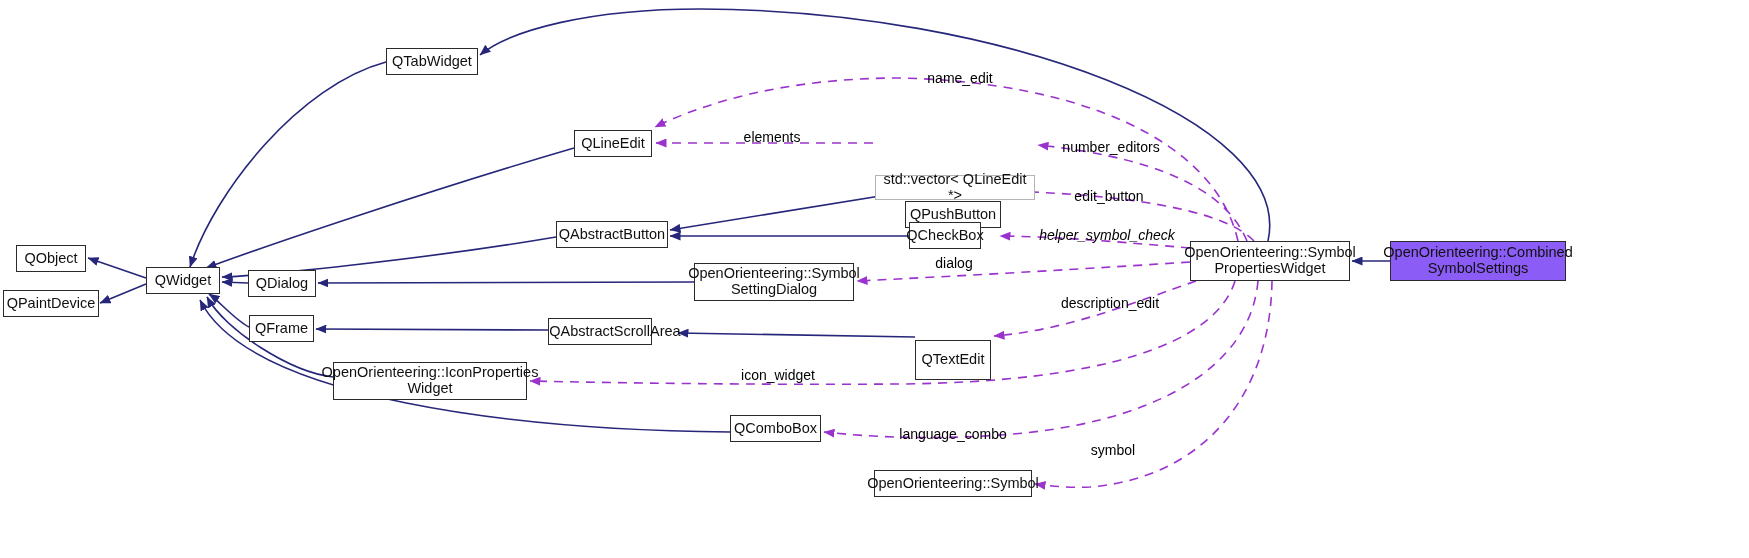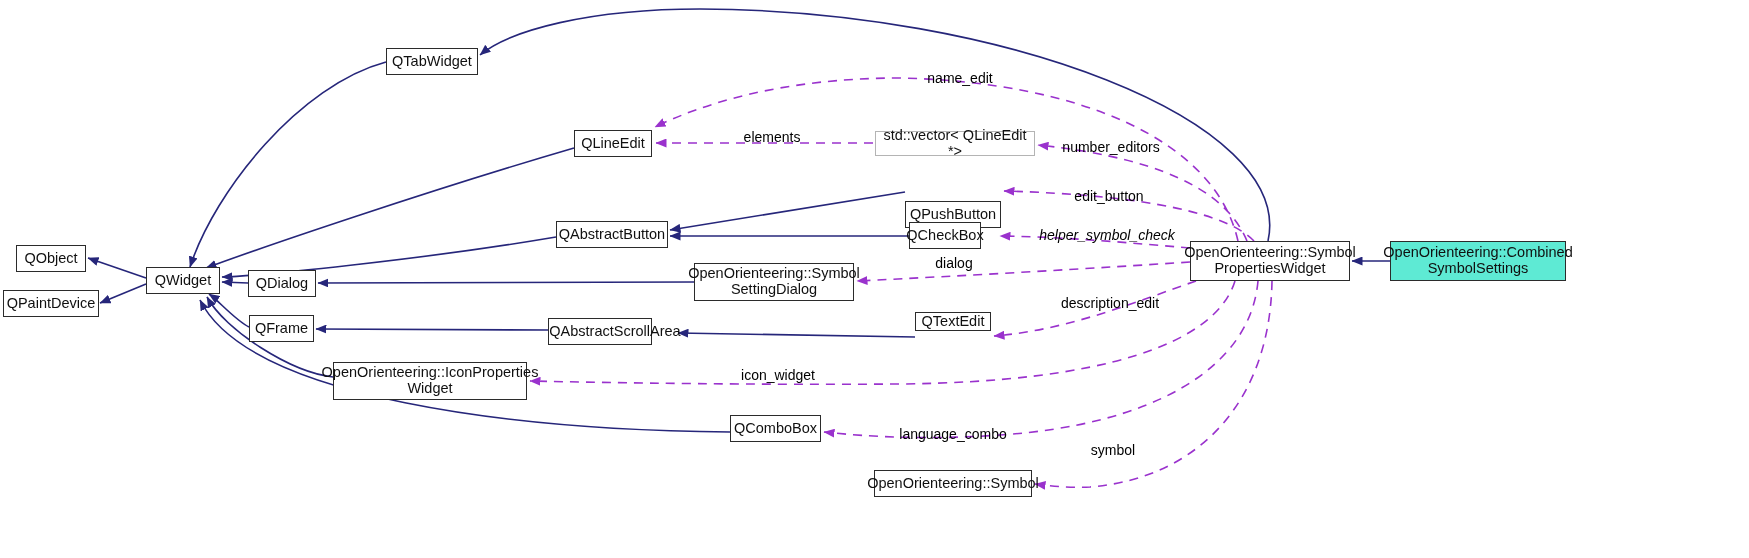--- a/index.html
+++ b/index.html
@@ -4,22 +4,22 @@
 <style>
   html,body{margin:0;padding:0;background:#ffffff;}
   body{width:1749px;height:558px;overflow:hidden;
        font-family:"Liberation Sans","DejaVu Sans",sans-serif;}
   #diagram{position:relative;width:1749px;height:558px;background:#fff;}
   svg.edges{position:absolute;left:0;top:0;width:1749px;height:558px;}
   .node{position:absolute;box-sizing:border-box;background:#ffffff;
         border:1px solid #2b2b2b;display:flex;align-items:center;
         justify-content:center;text-align:center;line-height:1.08;
         color:#101010;font-size:14.5px;white-space:pre-line;}
-  .node.faint{border:1px solid #b4b4b4;color:#101010;}
-  .node.highlight{background:#5eead4;border:1px solid #2b2b2b;}
+  .node.faint{border:1px solid #b4b4b4;color:#101010;margin-top:44px;}
+  .node.highlight{background:#8b5cf6;border:1px solid #2b2b2b;}
   .elabel{position:absolute;font-size:14px;color:#000;white-space:nowrap;
           transform:translate(-50%,-50%);}
 </style>
 </head>
 <body>
 
 <div id="diagram">
 
   <svg class="edges" viewBox="0 0 1749 558" xmlns="http://www.w3.org/2000/svg">
     <defs>
@@ -144,21 +144,21 @@
 
   <div class="node" style="left:909px;top:222px;width:72px;height:27px;">
     <span>QCheckBox</span>
   </div>
 
   <div class="node" style="left:694px;top:263px;width:160px;height:38px;">
     <span>OpenOrienteering::Symbol
 SettingDialog</span>
   </div>
 
-  <div class="node" style="left:915px;top:312px;width:76px;height:19px;">
+  <div class="node" style="left:915px;top:340px;width:76px;height:40px;">
     <span>QTextEdit</span>
   </div>
 
   <div class="node" style="left:874px;top:470px;width:158px;height:27px;">
     <span>OpenOrienteering::Symbol</span>
   </div>
 
   <div class="node" style="left:1190px;top:241px;width:160px;height:40px;">
     <span>OpenOrienteering::Symbol
 PropertiesWidget</span>

